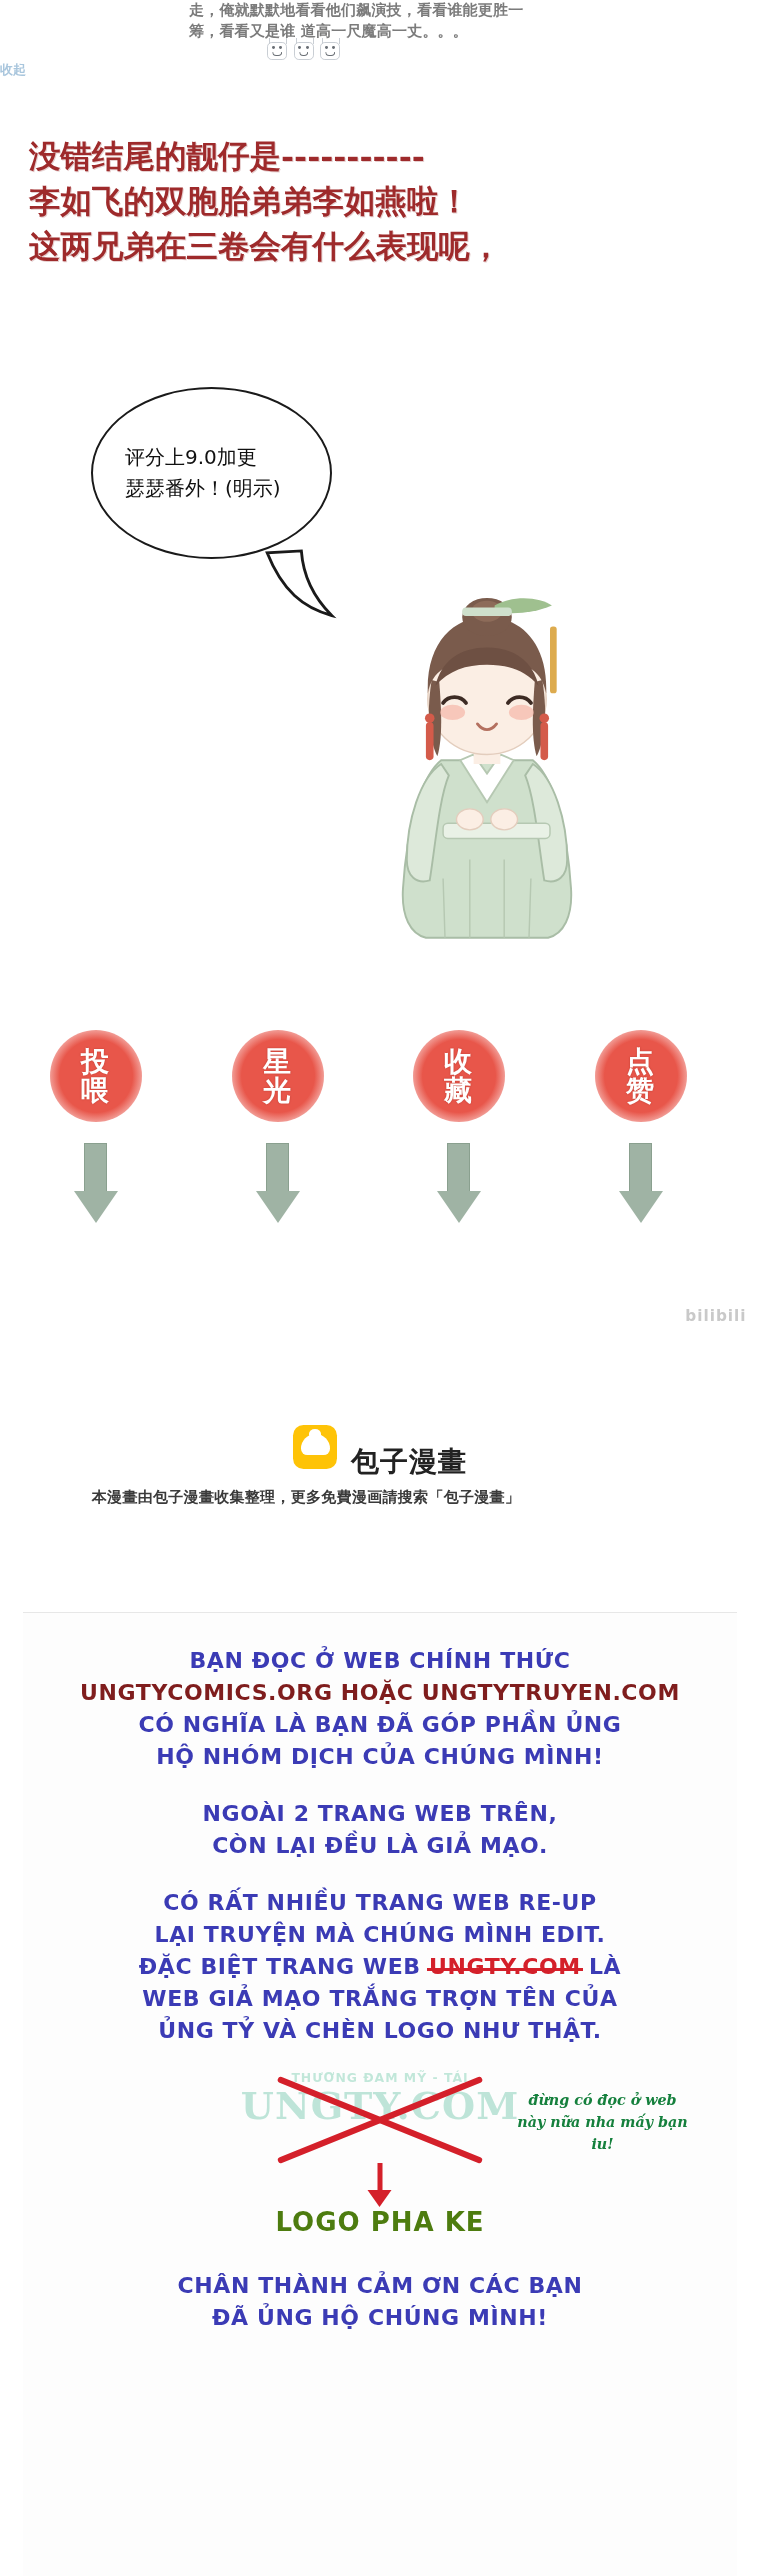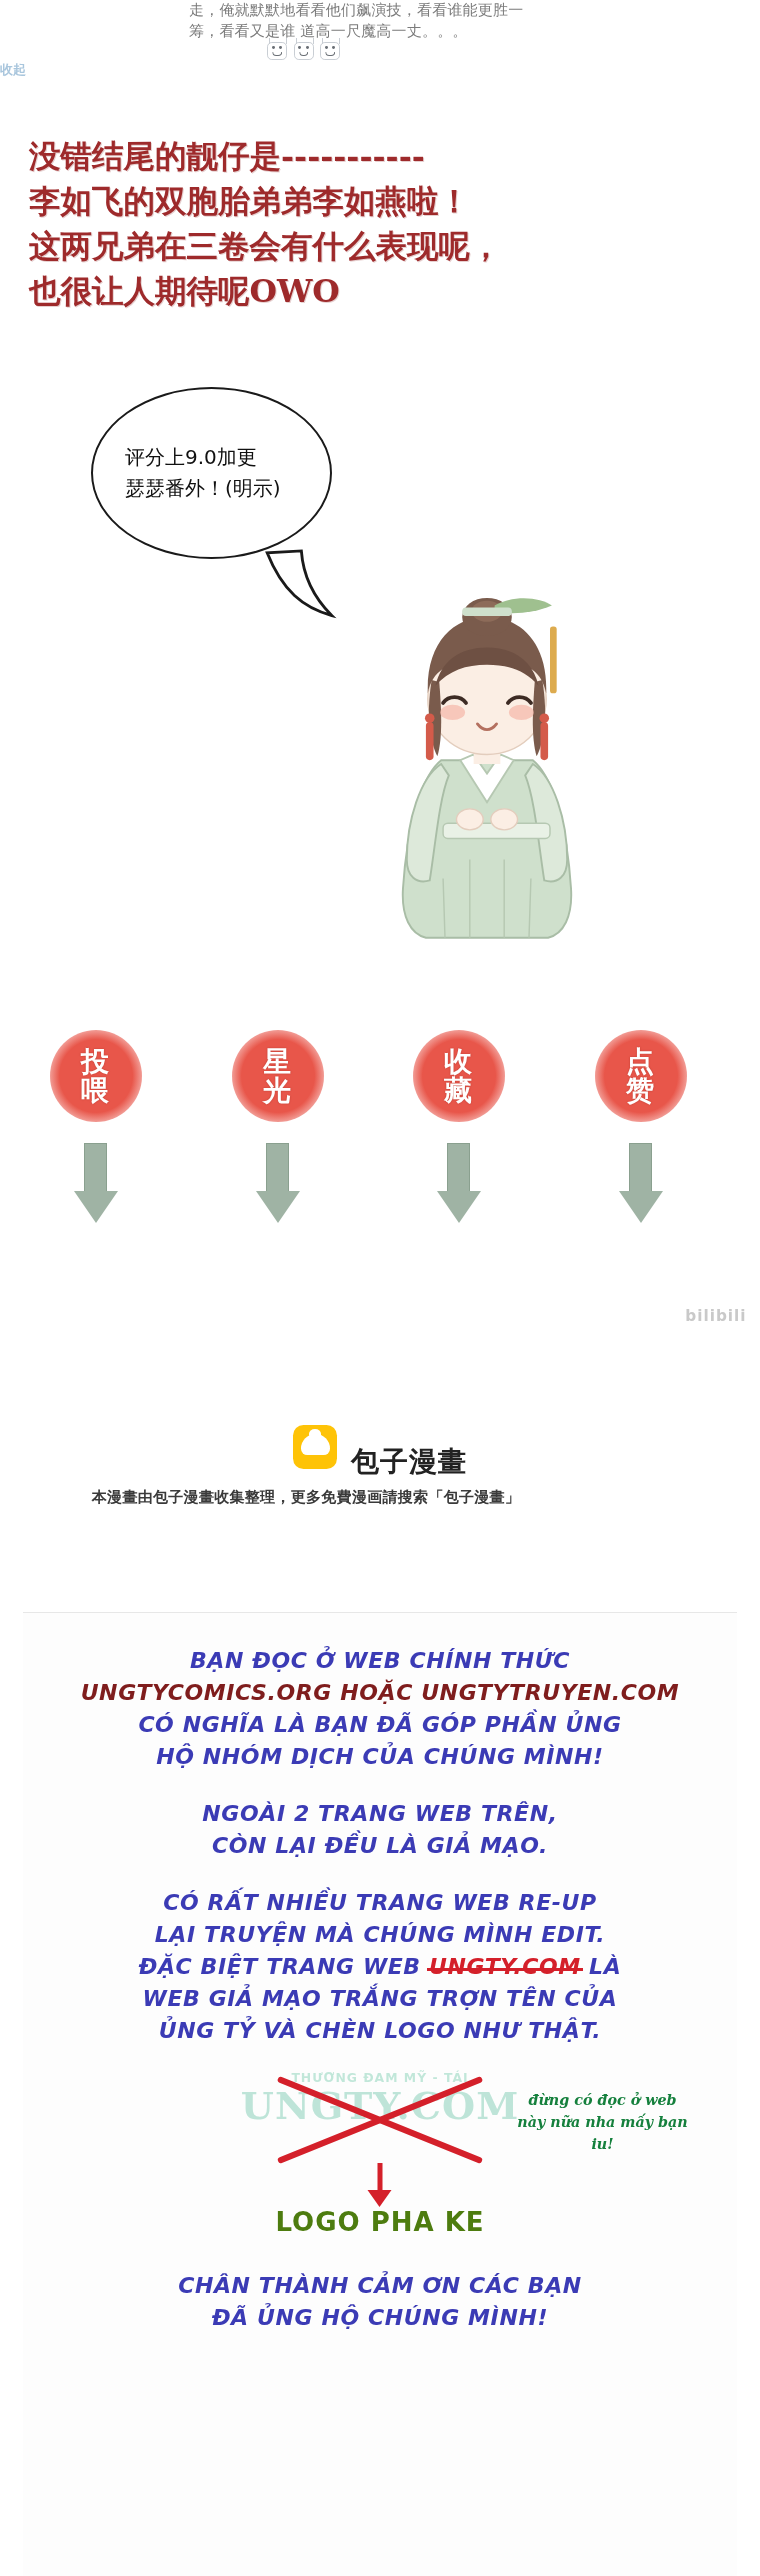--- a/index.html
+++ b/index.html
@@ -14,21 +14,21 @@
   
   .top-comment{
     position:absolute;left:0;top:0;width:760px;
     text-align:left;
     padding-left:189px;
     box-sizing:border-box;
   }
   .top-comment .line{
     font-family:"DejaVu Sans","Liberation Sans",sans-serif;
     font-size:15px;
-    font-weight:400;
+    font-weight:700;
     color:#7b7b7b;
     line-height:21px;
     letter-spacing:0.2px;
     white-space:nowrap;
   }
   .emoji-row{
     position:absolute;left:0;top:41px;width:760px;
     text-align:center;
     padding-right:153px;
     box-sizing:border-box;
@@ -171,21 +171,20 @@
     overflow:hidden;
   }
   .viet-line{
     text-align:center;
     font-family:"DejaVu Sans","Liberation Sans",sans-serif;
     font-weight:700;
     font-size:22px;
     line-height:32px;
     color:#3b3bb5;
     letter-spacing:0.6px;
-    font-style:italic;
   }
   .viet-line.red{color:#7f1d1d;}
   .viet-block{margin-top:25px;}
   .viet-pad{padding-top:32px;}
 
   .strike-word{position:relative;display:inline-block;color:#d4202a;}
   .strike-word:after{
     content:"";position:absolute;left:-1.9px;right:-1.9px;top:52%;height:2.9px;background:#d4202a;
   }
 
@@ -249,21 +248,20 @@
     <span class="emo"><u></u><i></i></span>
     <span class="emo"><u></u><i></i></span>
   </div>
 
   <div class="collapse">收起</div>
 
   <div class="headings">
     <div class="hline">没错结尾的靓仔是-----------</div>
     <div class="hline">李如飞的双胞胎弟弟李如燕啦！</div>
     <div class="hline">这两兄弟在三卷会有什么表现呢，</div>
-    <div class="hline">也很让人期待呢OWO</div>
   </div>
 
   <div class="bubble-wrap">
     <div class="bubble"></div>
     <div class="bubble-text">
       <div>评分上9.0加更</div>
       <div>瑟瑟番外！(明示)</div>
     </div>
     <div class="tail">
       <svg width="86" height="76" viewBox="0 0 90 80">

